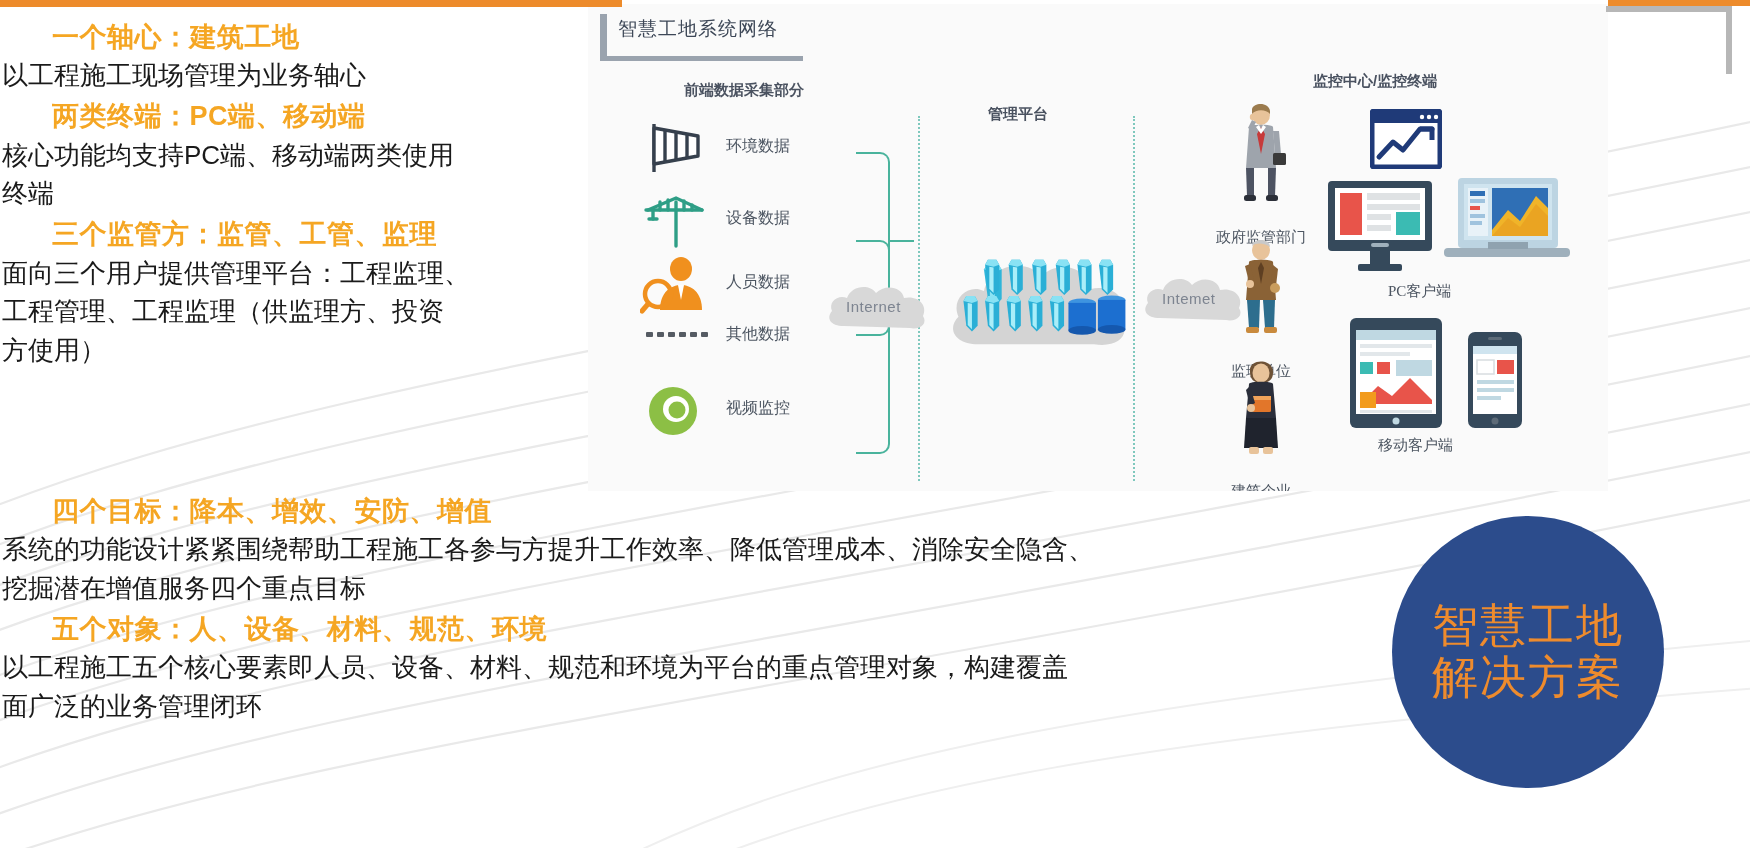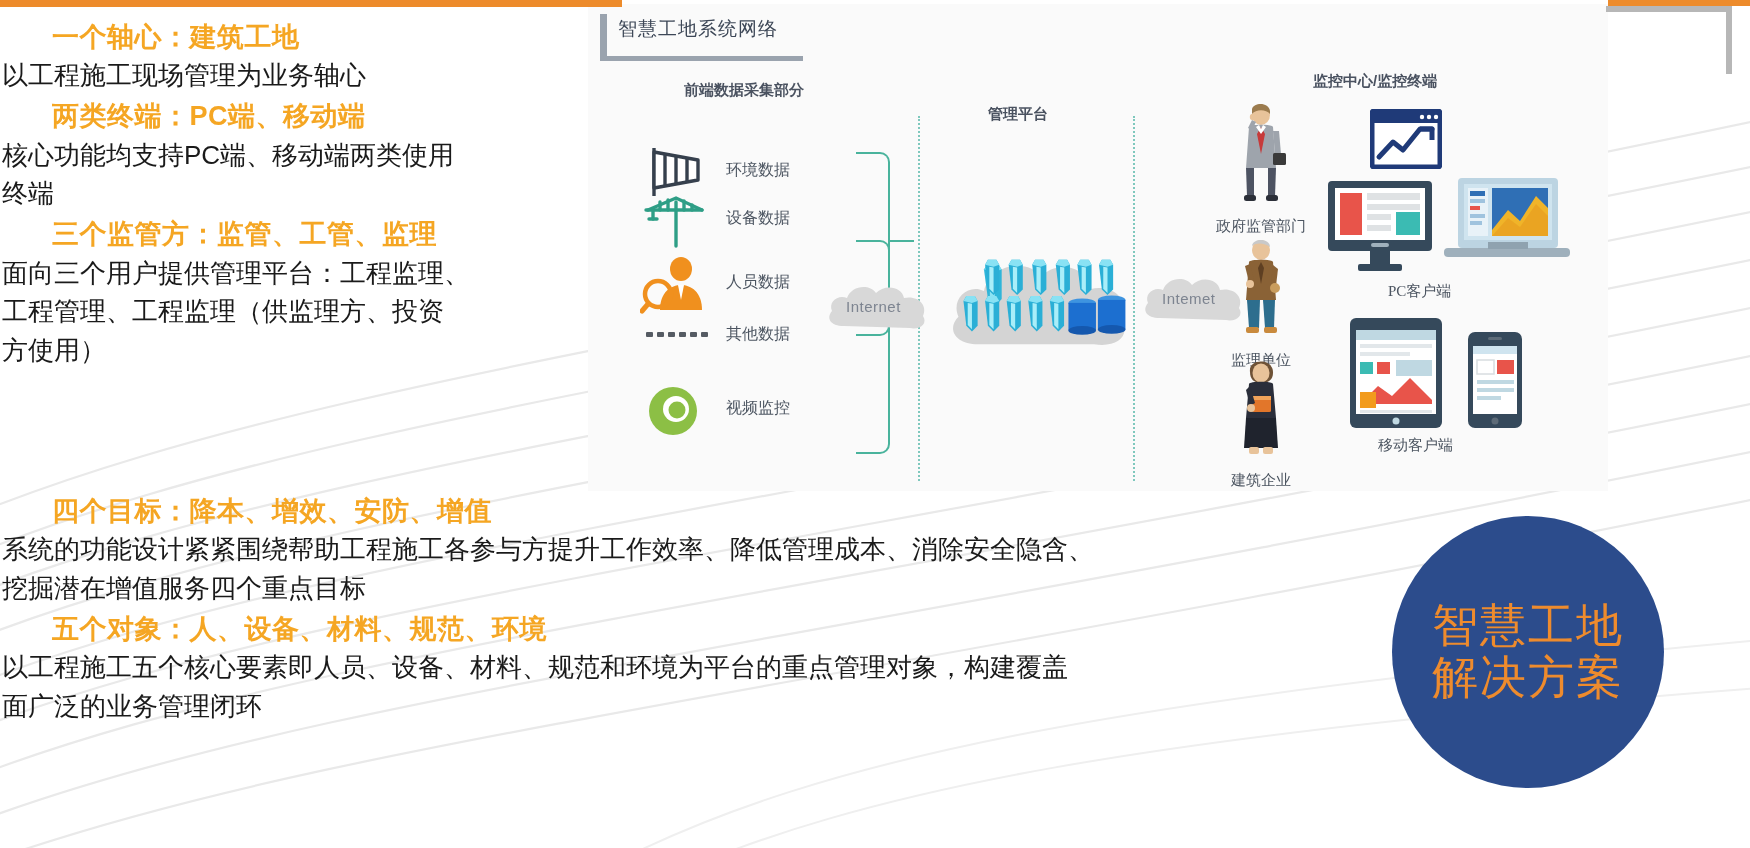--- a/index.html
+++ b/index.html
@@ -56,21 +56,21 @@
   .bus-stub{position:absolute;left:300px;top:236px;width:26px;height:2px;background:#49B39C;}
   .bus2{position:absolute;left:268px;top:236px;width:32px;height:210px;
       border:2px solid #49B39C;border-left:none;border-radius:0 10px 10px 0;}
   
   .net-cloud{position:absolute;}
   .net-cloud-text{position:absolute;font-size:15px;color:#7D8490;letter-spacing:.5px;}
   
   #platform-cloud{position:absolute;left:355px;top:238px;width:190px;height:110px;}
   
   .user-item{position:absolute;width:110px;text-align:center;}
-  .user-label{font-size:15px;color:#4C5561;margin-top:7px;white-space:nowrap;}
+  .user-label{font-size:15px;color:#4C5561;margin-top:18px;white-space:nowrap;}
   
   .term-label{position:absolute;font-size:15px;color:#4C5561;white-space:nowrap;}
   
   #badge{
     position:absolute;left:1392px;top:516px;width:272px;height:272px;border-radius:50%;
     background:#2C4C8C;z-index:8;display:flex;flex-direction:column;
     align-items:center;justify-content:center;
   }
   .badge-line{color:#EE8B2D;font-size:46px;font-weight:normal;line-height:1.12;letter-spacing:2px;}
 </style>
@@ -138,21 +138,21 @@
       <div class="diag-title">智慧工地系统网络</div>
     </div>
 
     <div class="col-head" id="head-front">前端数据采集部分</div>
     <div class="col-head" id="head-plat">管理平台</div>
     <div class="col-head" id="head-mon">监控中心/监控终端</div>
 
     <div class="divider" id="div1"></div>
     <div class="divider" id="div2"></div>
 
-    <div class="src-row" style="top:136px">
+    <div class="src-row" style="top:112px">
       <svg class="src-icon" viewBox="0 0 72 62">
         <g stroke="#36404D" stroke-width="3.4" fill="none" stroke-linejoin="round">
           <path d="M14 8 L14 56"></path>
           <path d="M14 12 L58 20 L58 40 L14 48 Z" fill="#ffffff"></path>
           <path d="M25 13.8 L25 46"></path>
             <path d="M36 15.8 L36 44"></path>
             <path d="M47 18 L47 42"></path>
         </g>
       </svg>
       <div class="src-label">环境数据</div>

